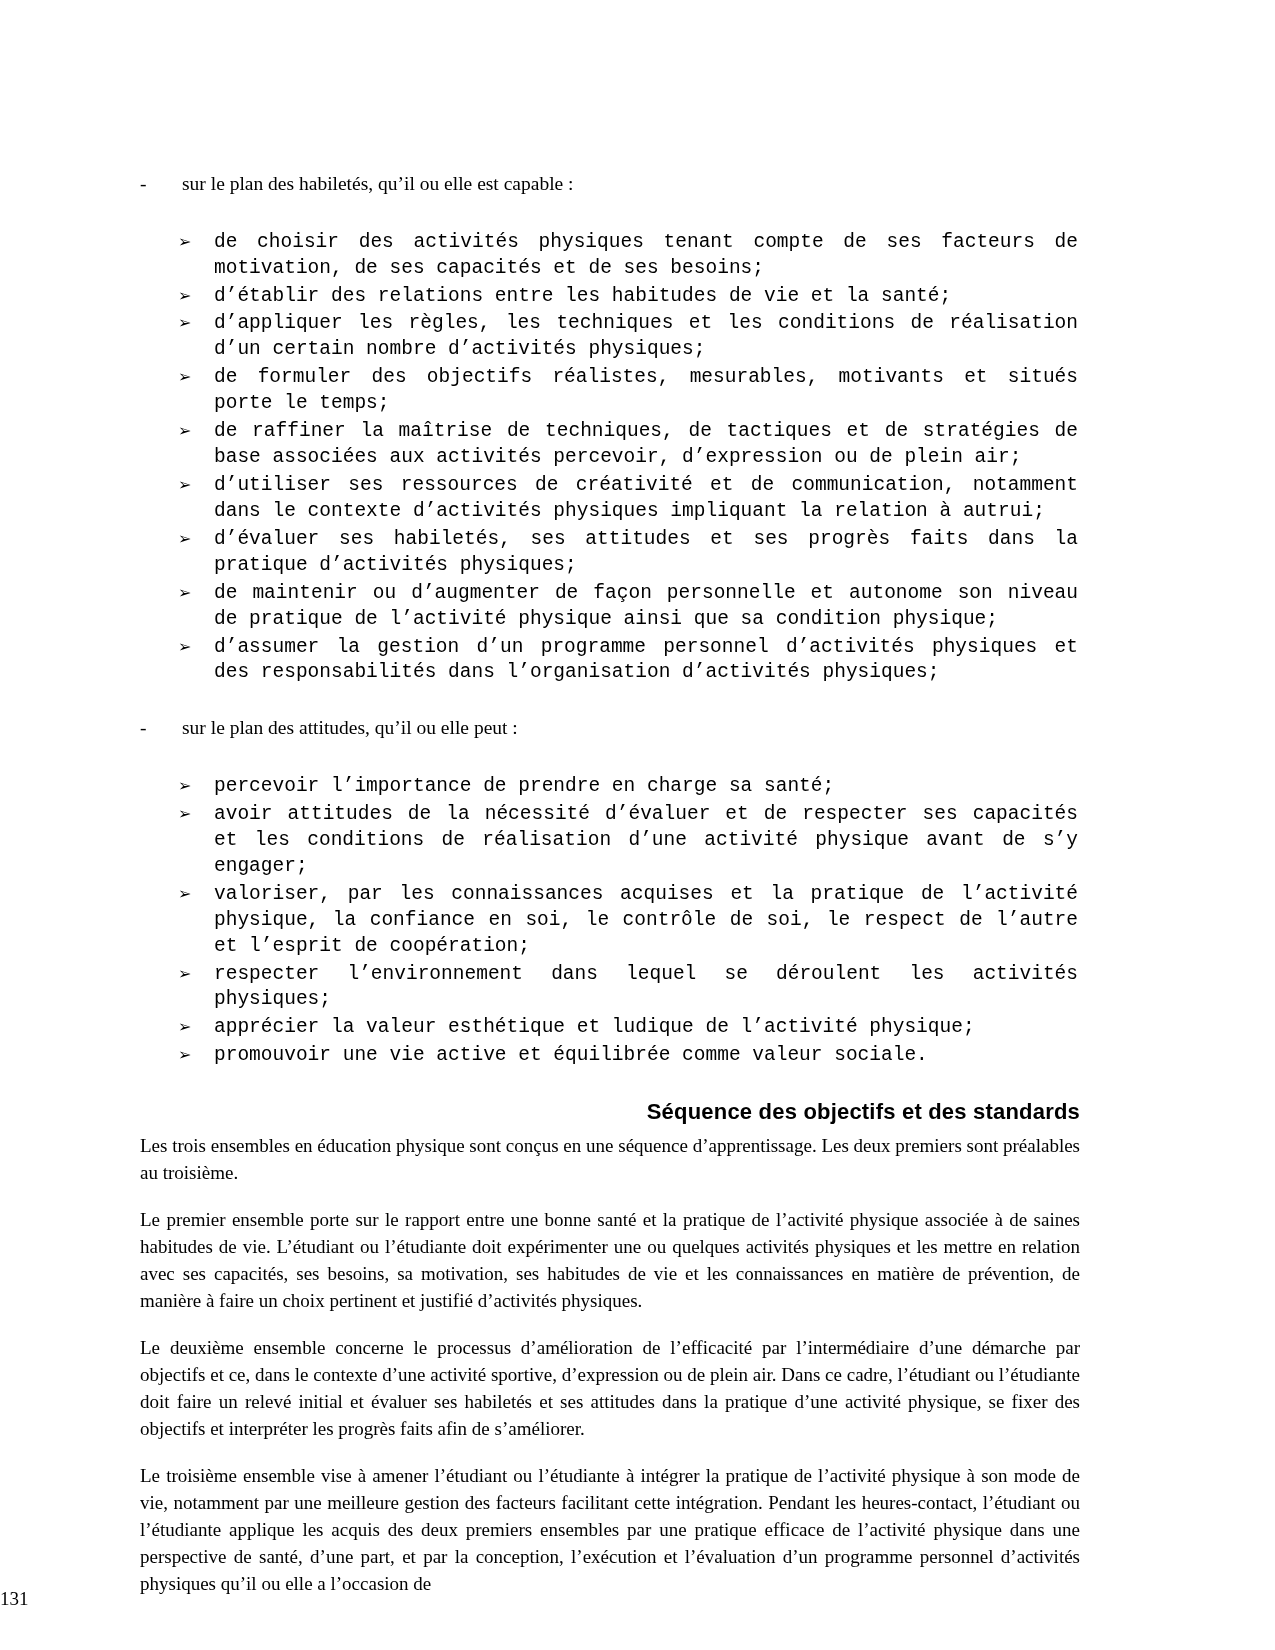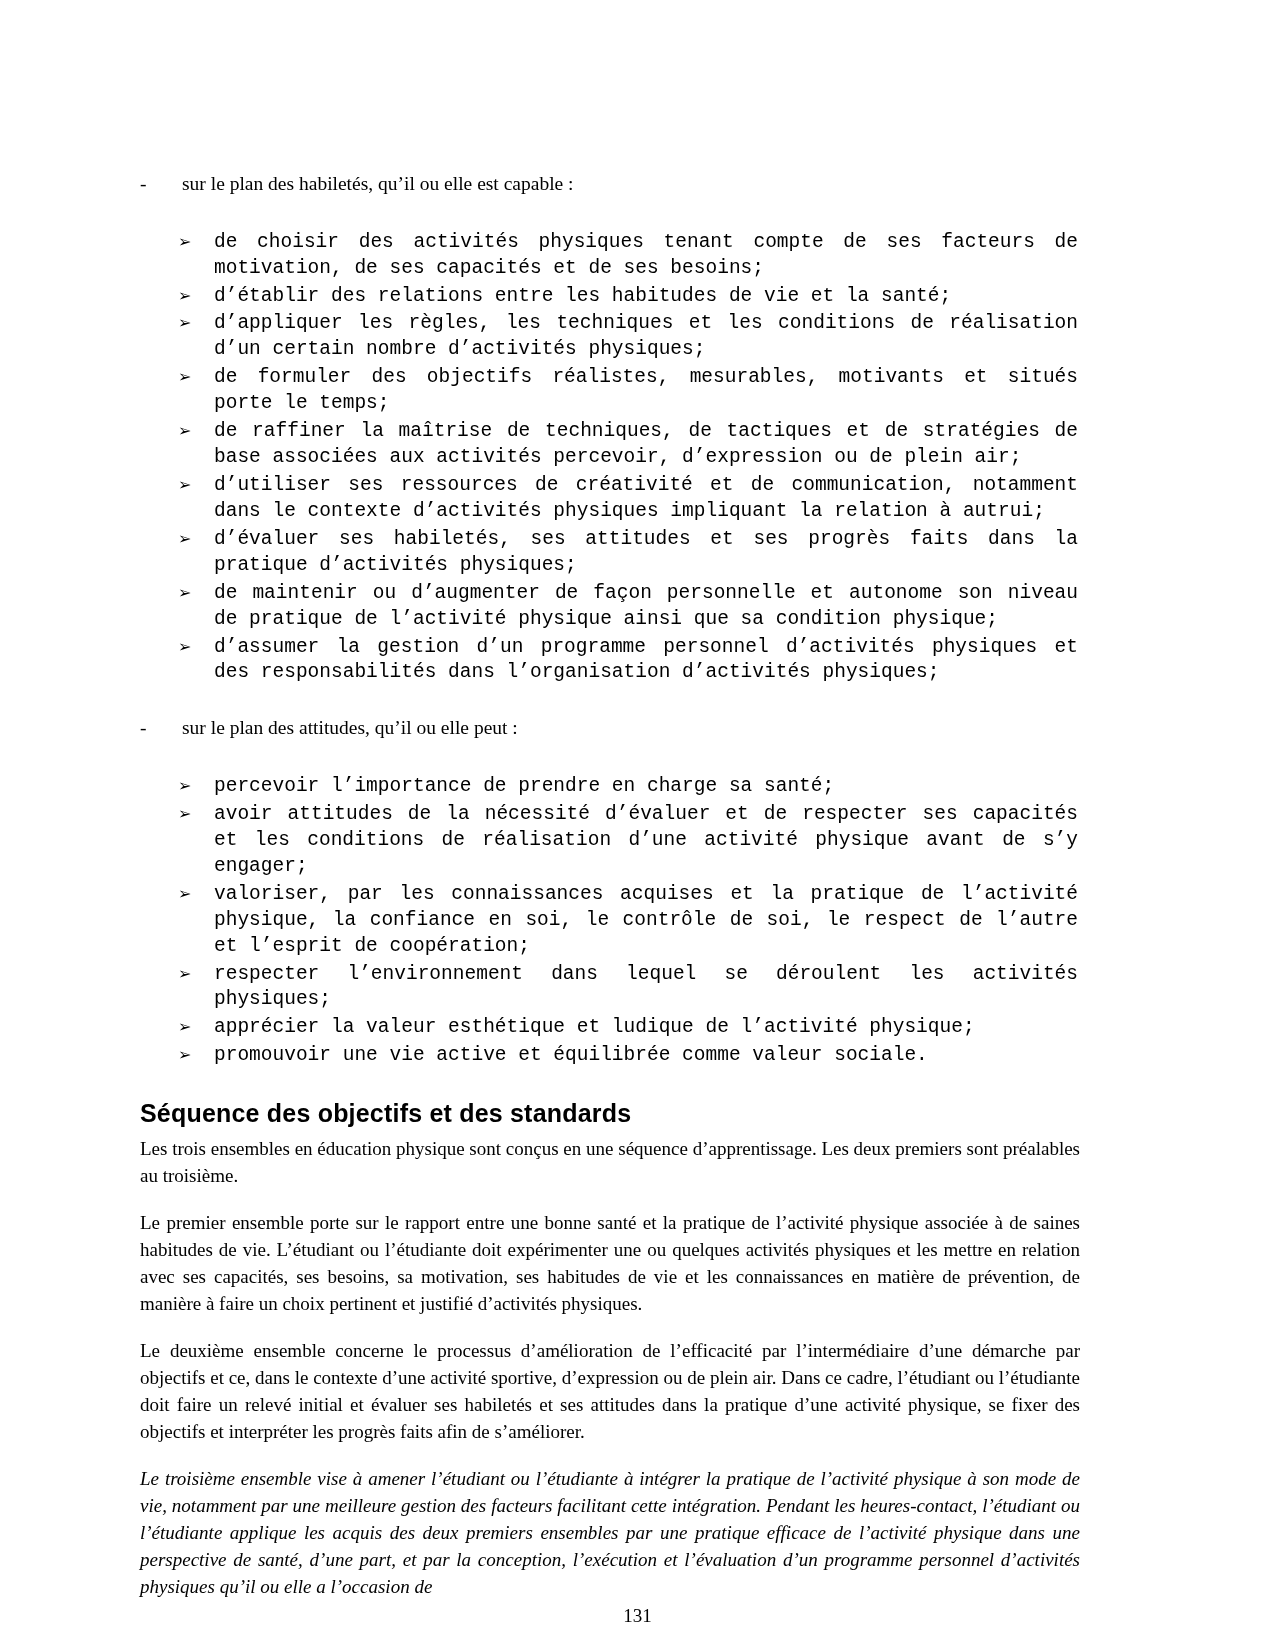--- a/index.html
+++ b/index.html
@@ -65,40 +65,41 @@
     text-justify: inter-word;
     padding-right: 2px;
     font-family: Liberation Mono, monospace;
   }
 
   .spacer-lg { height: 26px; }
 
   .section-heading {
     font-family: "Liberation Sans", sans-serif;
     font-weight: bold;
-    font-size: 25px;
+    font-size: 22px;
     letter-spacing: 0.2px;
     margin: 30px 0 8px 0;
+    text-align: right;
   }
 
   p.para {
     font-size: 19px;
     line-height: 1.42;
     text-align: justify;
     text-justify: inter-word;
     margin: 0 0 20px 0;
   }
-  p.para.last { margin-bottom: 0; font-style: italic; }
+  p.para.last { margin-bottom: 0; }
 
   .page-number {
     position: absolute;
     left: 0;
     right: 0;
-    bottom: 23px;
-    text-align: center;
+    bottom: 40px;
+    text-align: left;
     font-size: 19px;
     font-family: "Liberation Serif", serif;
   }
 </style>
 </head>
 <body>
 
 <div class="page">
   <div class="content">
 

